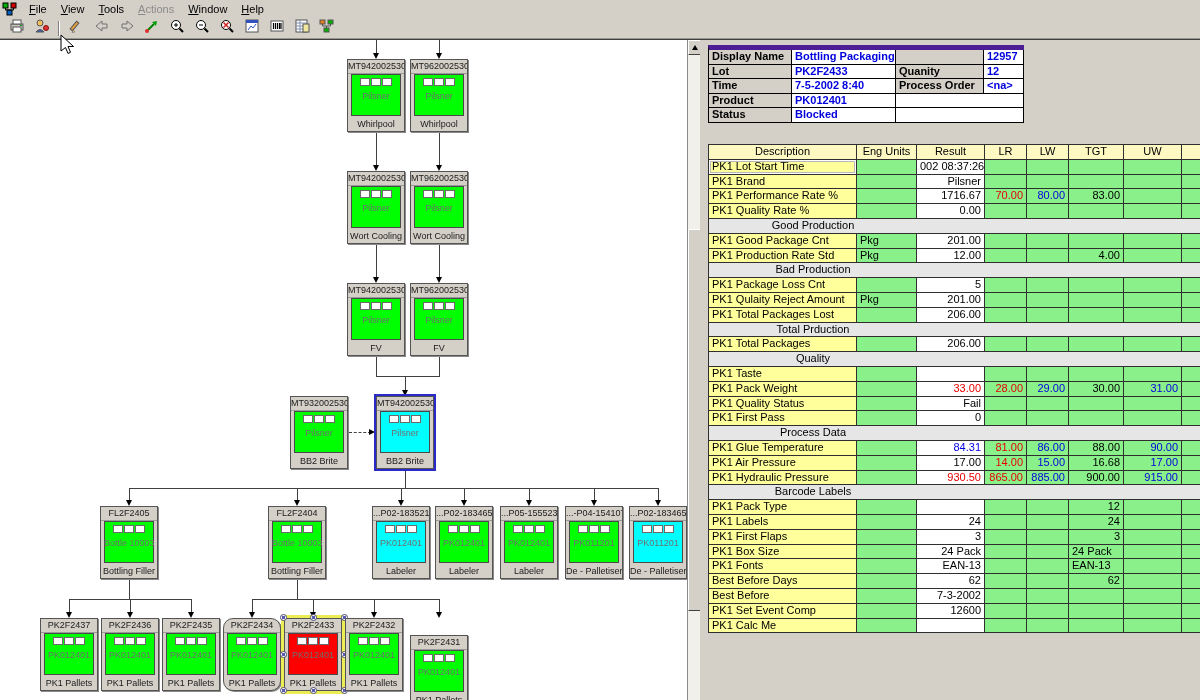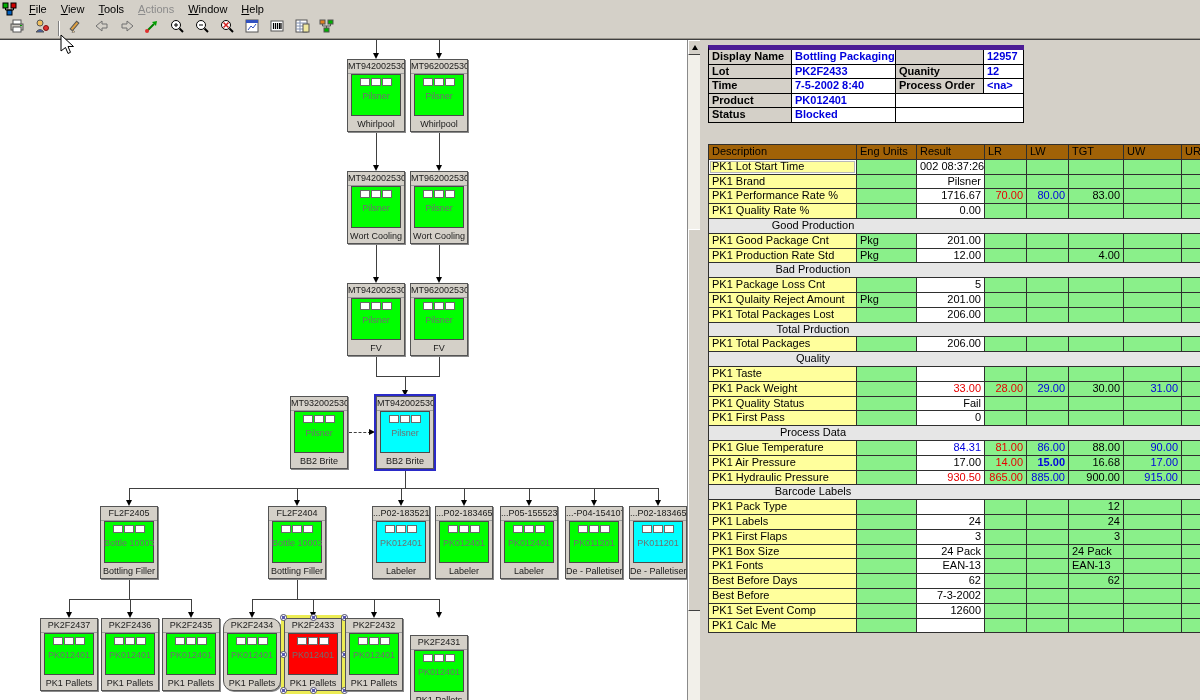--- a/index.html
+++ b/index.html
@@ -69,21 +69,21 @@
   
   #maintable{position:absolute;left:0;top:104px;border-top:1px solid #2f2f2f;border-left:1px solid #2f2f2f;width:534px}
   .trow{display:flex;height:14.8px}
   .tc{box-sizing:border-box;border-right:1px solid #2f2f2f;border-bottom:1px solid #2f2f2f;
       font-size:11px;line-height:13.4px;padding:0 3px;white-space:nowrap;overflow:hidden;color:#000}
   .c-desc{width:148px;background:#ffff9c}
   .c-eng{width:60px;background:#8af08a}
   .c-res{width:68px;background:#fff;text-align:right}
   .c-lim{background:#8af08a;text-align:right}
   .c-lr,.c-lw{width:42px}.c-tgt{width:55px}.c-uw{width:58px}.c-ur{width:61px}
-  .hdr .tc{background:#a16207;text-align:left}
+  .hdr .tc{background:#fef9c3;text-align:center}
   .sect{width:533px;box-sizing:border-box;border-right:1px solid #2f2f2f;border-bottom:1px solid #2f2f2f;
         background:#e6e6e6;font-size:11px;line-height:13.8px}
   .sect span{display:inline-block;width:208px;text-align:center}
   .focus-cell{box-shadow:inset 0 0 0 1px #fdfdfd, inset 0 0 0 2px #b8b8b8}
   .al{text-align:left !important}
   #cursor{position:absolute;left:58px;top:34px;z-index:50;pointer-events:none}
 </style>
 </head>
 <body>
 
@@ -739,21 +739,21 @@
         <div class="tc c-lim c-lw" style="color: rgb(0, 0, 221);">86.00</div>
         <div class="tc c-lim c-tgt">88.00</div>
         <div class="tc c-lim c-uw" style="color: rgb(0, 0, 221);">90.00</div>
         <div class="tc c-lim c-ur" style="color: rgb(230, 0, 0);">95.00</div>
       </div>
       <div class="trow">
         <div class="tc c-desc">PK1 Air Pressure</div>
         <div class="tc c-eng"></div>
         <div class="tc c-res">17.00</div>
         <div class="tc c-lim c-lr" style="color: rgb(230, 0, 0);">14.00</div>
-        <div class="tc c-lim c-lw" style="color: rgb(0, 0, 221); font-weight: bold;">15.00</div>
+        <div class="tc c-lim c-lw" style="color: rgb(0, 0, 221);">15.00</div>
         <div class="tc c-lim c-tgt">16.68</div>
         <div class="tc c-lim c-uw" style="color: rgb(0, 0, 221);">17.00</div>
         <div class="tc c-lim c-ur" style="color: rgb(230, 0, 0);">19.00</div>
       </div>
       <div class="trow">
         <div class="tc c-desc">PK1 Hydraulic Pressure</div>
         <div class="tc c-eng"></div>
         <div class="tc c-res" style="color: rgb(230, 0, 0);">930.50</div>
         <div class="tc c-lim c-lr" style="color: rgb(230, 0, 0);">865.00</div>
         <div class="tc c-lim c-lw" style="color: rgb(0, 0, 221);">885.00</div>

